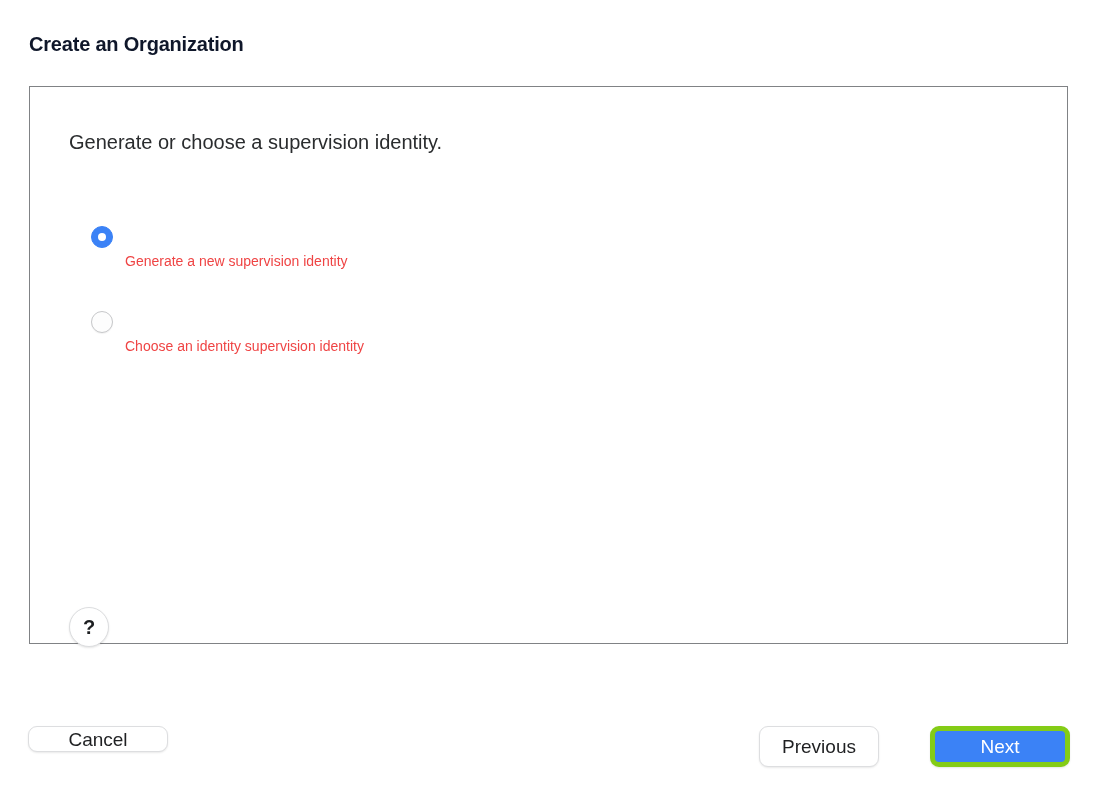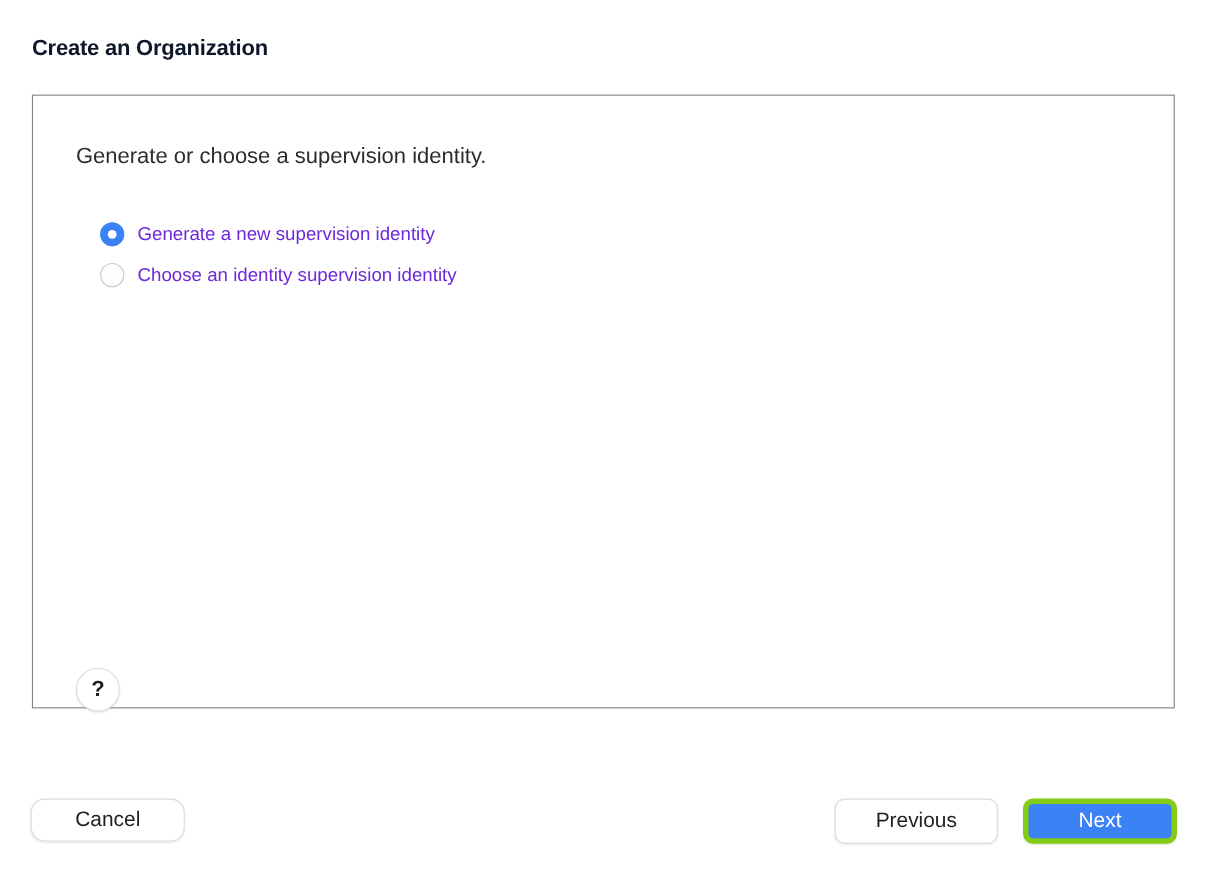--- a/index.html
+++ b/index.html
@@ -92,24 +92,25 @@
     left: 50%;
     top: 50%;
     width: 8px;
     height: 8px;
     margin-left: -4px;
     margin-top: -4px;
     border-radius: 50%;
     background: #ffffff;
   }
   .radio-label {
-    font-size: 17px;
-    color: #6d28d9;
+    font-size: 14px;
+    color: #ef4444;
     line-height: 24px;
     white-space: nowrap;
+    margin-top: 48px;
   }
 
   
   .help-button {
     position: absolute;
     left: 39px;
     top: 520px;
     width: 40px;
     height: 40px;
     border-radius: 50%;
@@ -156,22 +157,22 @@
     border: 1px solid #dddee0;
     color: #1f2022;
     box-shadow: 0 1px 2px rgba(0,0,0,0.09);
   }
   .btn-primary {
     background: #3b82f6;
     border: 5px solid #84cc16;
     color: #ffffff;
     box-shadow: 0 1px 2px rgba(0,0,0,0.10);
   }
-  #btn-cancel   { left: 28px;  top: 2px; width: 140px; height: 39px; border-radius: 13px; }
-  #btn-previous { left: 759px; top: 2px; width: 148px; height: 41px; text-align: center; }
+  #btn-cancel   { left: 28px;  top: 2px; width: 140px; height: 26px; }
+  #btn-previous { left: 759px; top: 2px; width: 120px; height: 41px; text-align: center; }
   #btn-next     { left: 930px; top: 2px; width: 140px; height: 41px; }
 </style>
 </head>
 <body>
 
 <div class="page-title">Create an Organization</div>
 
 <div class="panel">
 
   <div class="panel-prompt">Generate or choose a supervision identity.</div>

